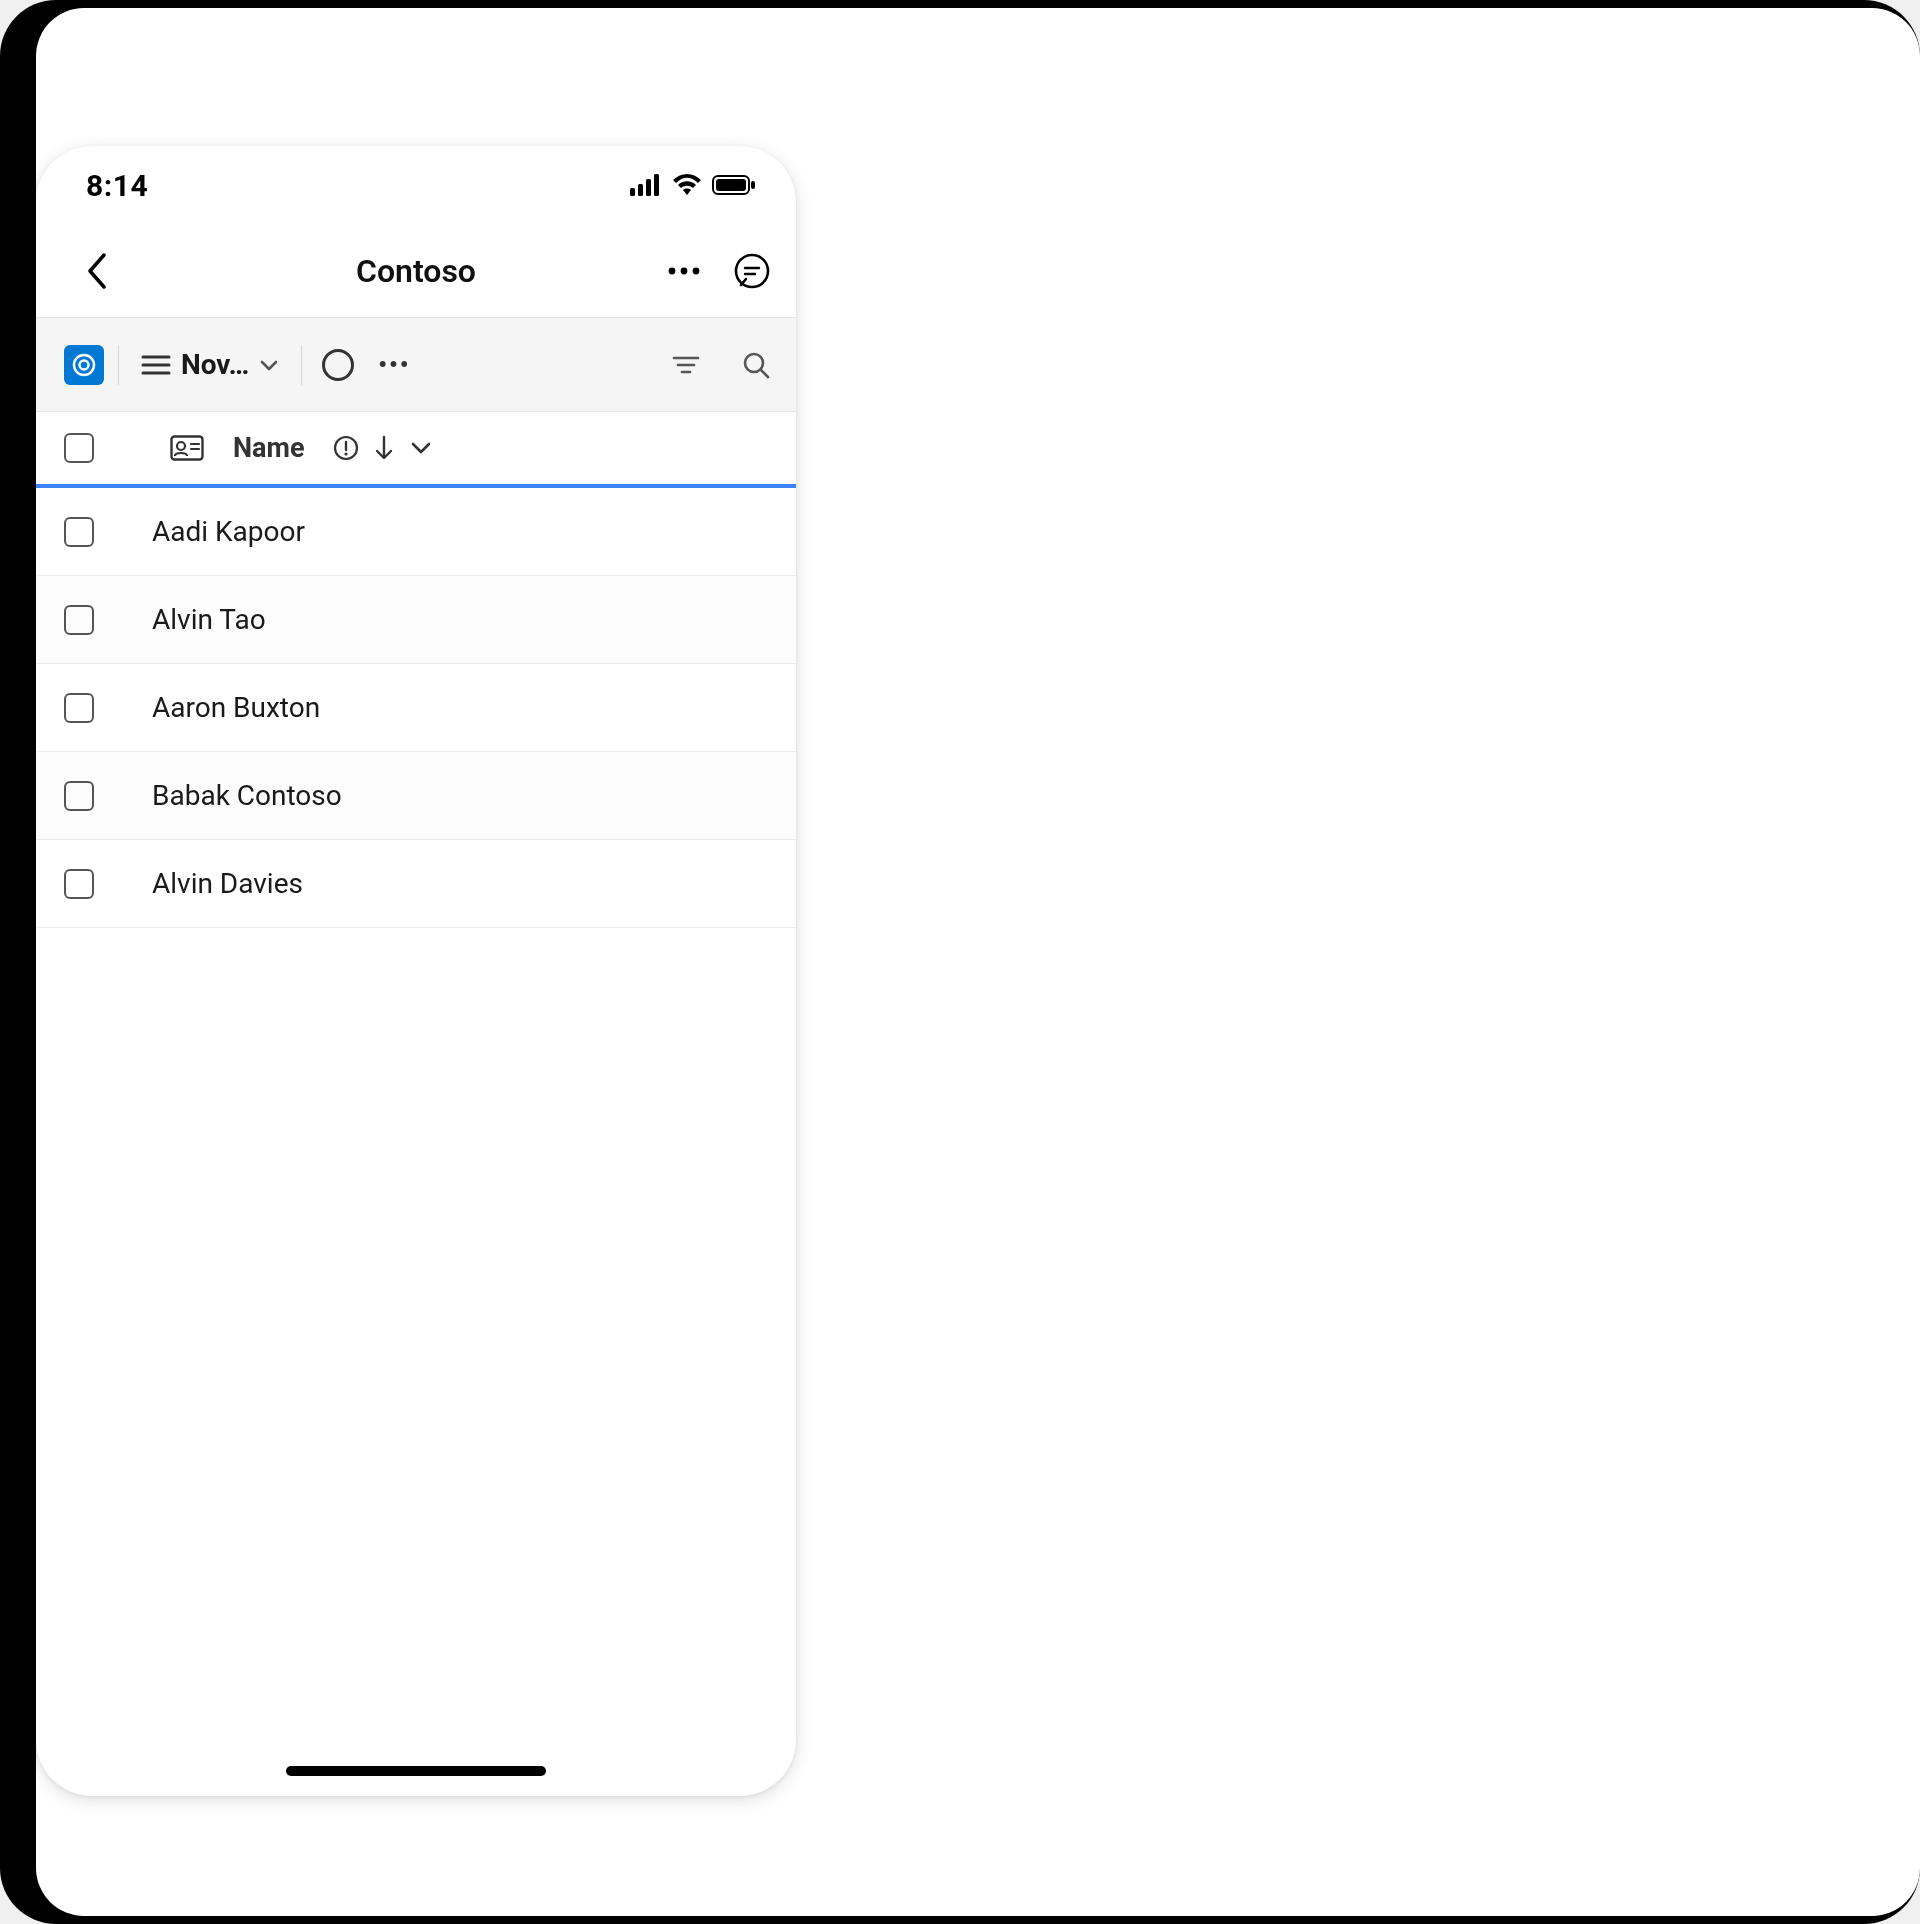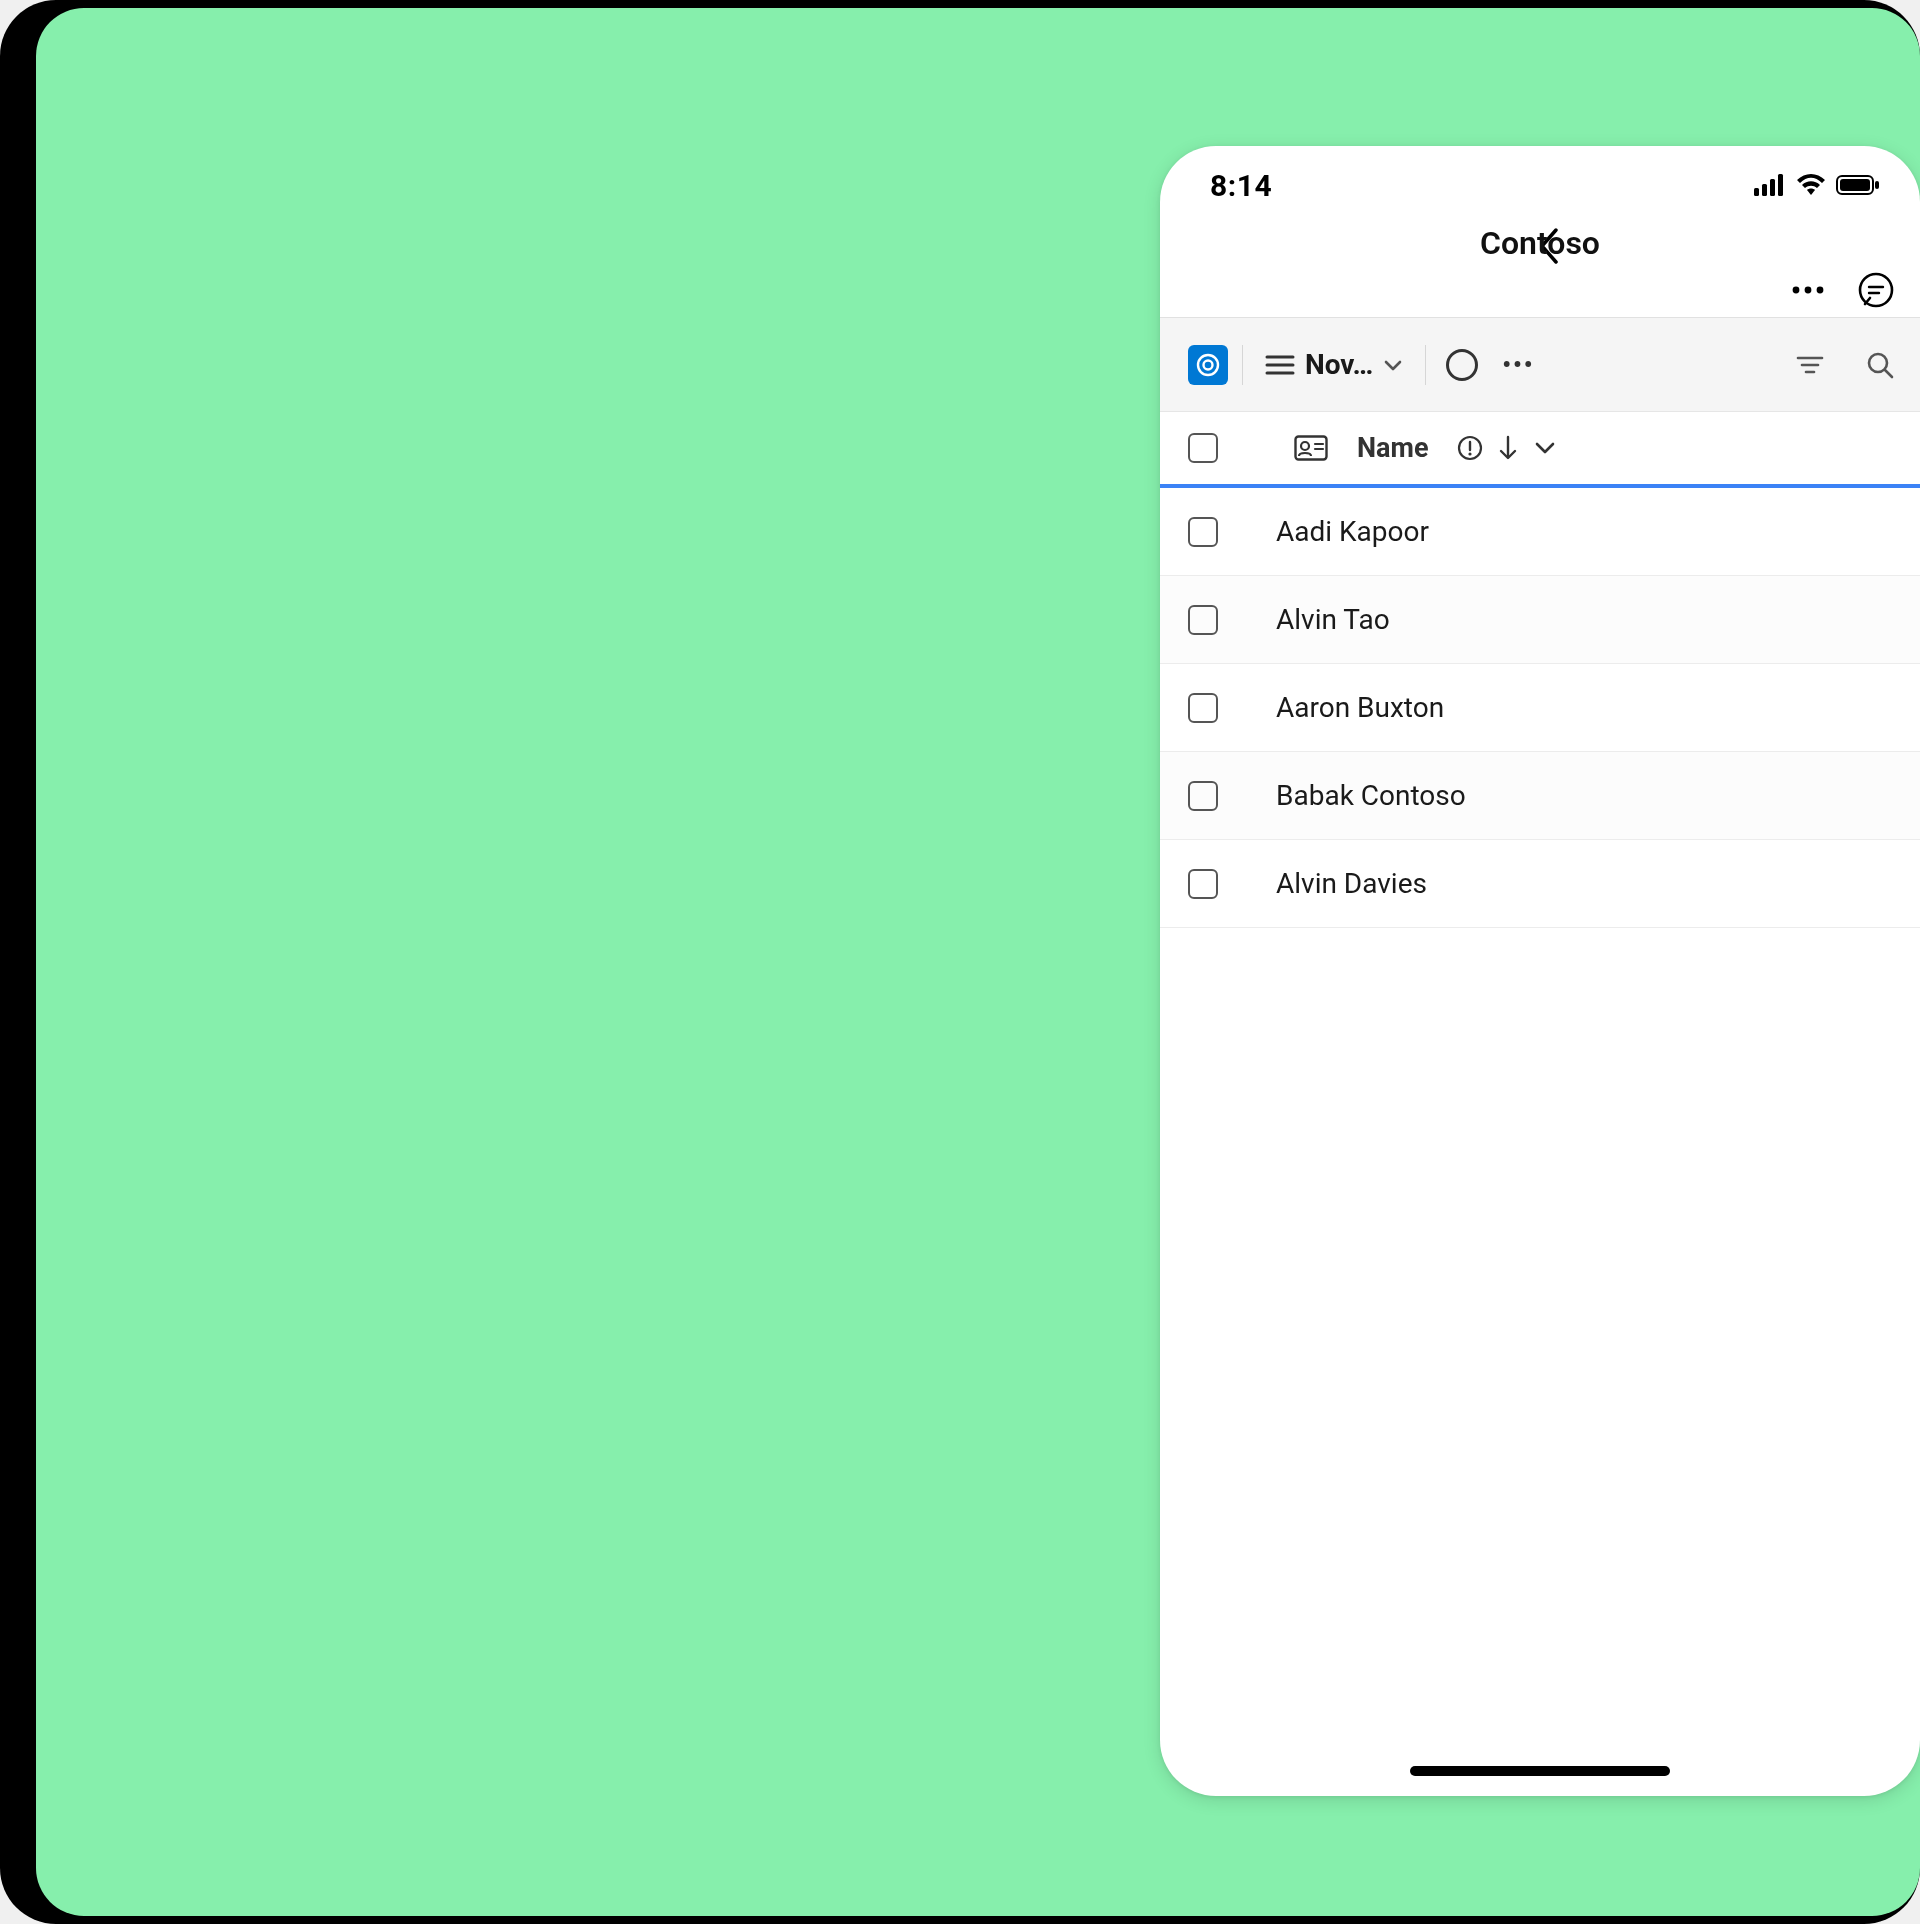--- a/index.html
+++ b/index.html
@@ -14,25 +14,25 @@
     height: 1924px;
     background: #000;
     border-radius: 56px;
     display: flex;
     align-items: center;
     justify-content: center;
   }
   .inner {
     width: calc(1920px - 16px);
     height: calc(1924px - 16px);
-    background: #86efac;
+    background: #ffffff;
     border-radius: 48px;
     display: flex;
     align-items: flex-start;
-    justify-content: flex-end;
+    justify-content: flex-start;
     padding-top: 138px;
     margin-left: 36px;
   }
   .phone {
     width: 760px;
     height: 1650px;
     background: #fff;
     border-radius: 56px;
     box-shadow: 0 4px 18px rgba(0,0,0,0.12), 0 1px 4px rgba(0,0,0,0.08);
     overflow: hidden;
@@ -63,21 +63,20 @@
   .status-icons svg { display: block; }
 
   
   .app-header {
     height: 94px;
     display: flex;
     align-items: center;
     padding: 0 22px 0 39px;
     border-bottom: 1px solid #e1e1e1;
     position: relative;
-    flex-direction: column;
   }
   .app-header .back {
     width: 44px; height: 44px;
     display: flex; align-items: center; justify-content: center;
     cursor: pointer;
   }
   .app-header .title {
     position: absolute;
     left: 0; right: 0;
     text-align: center;

